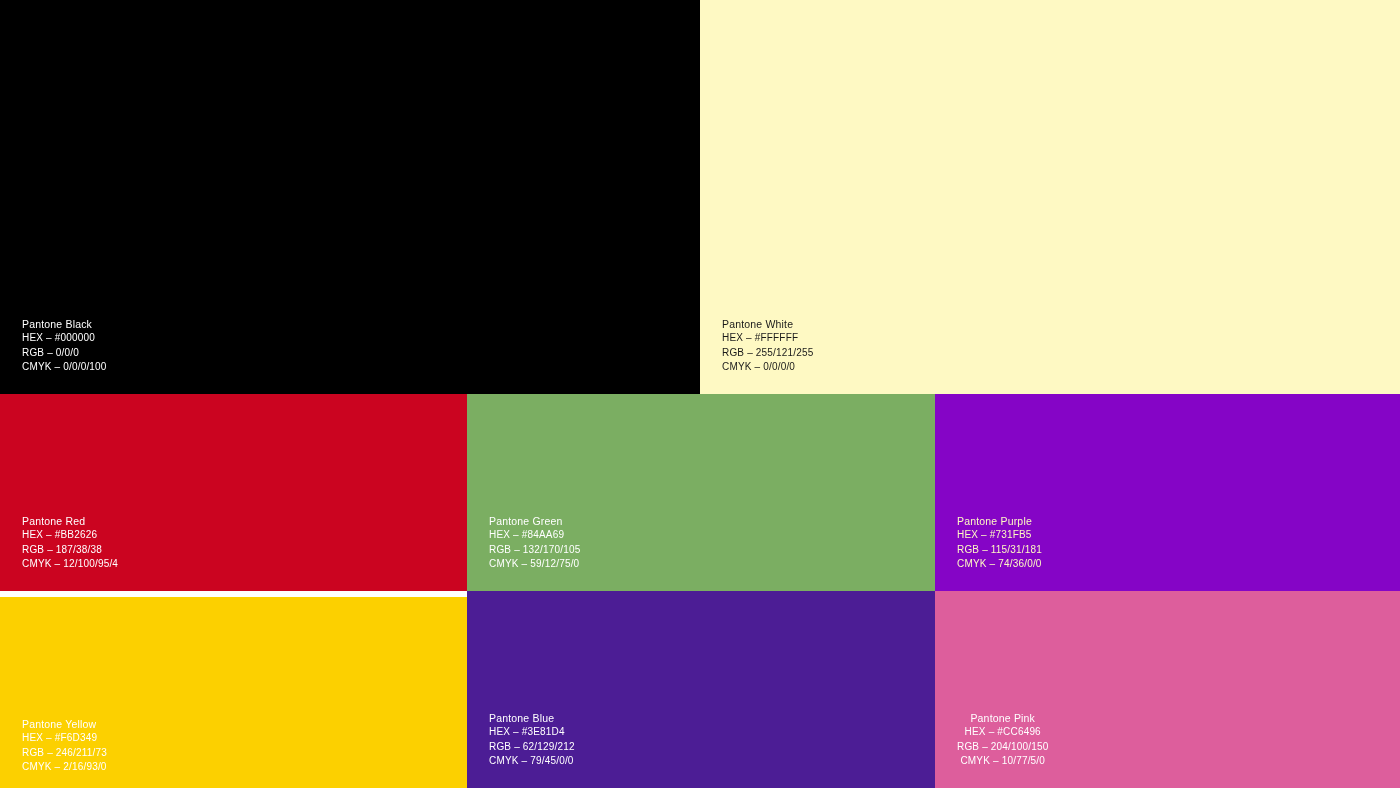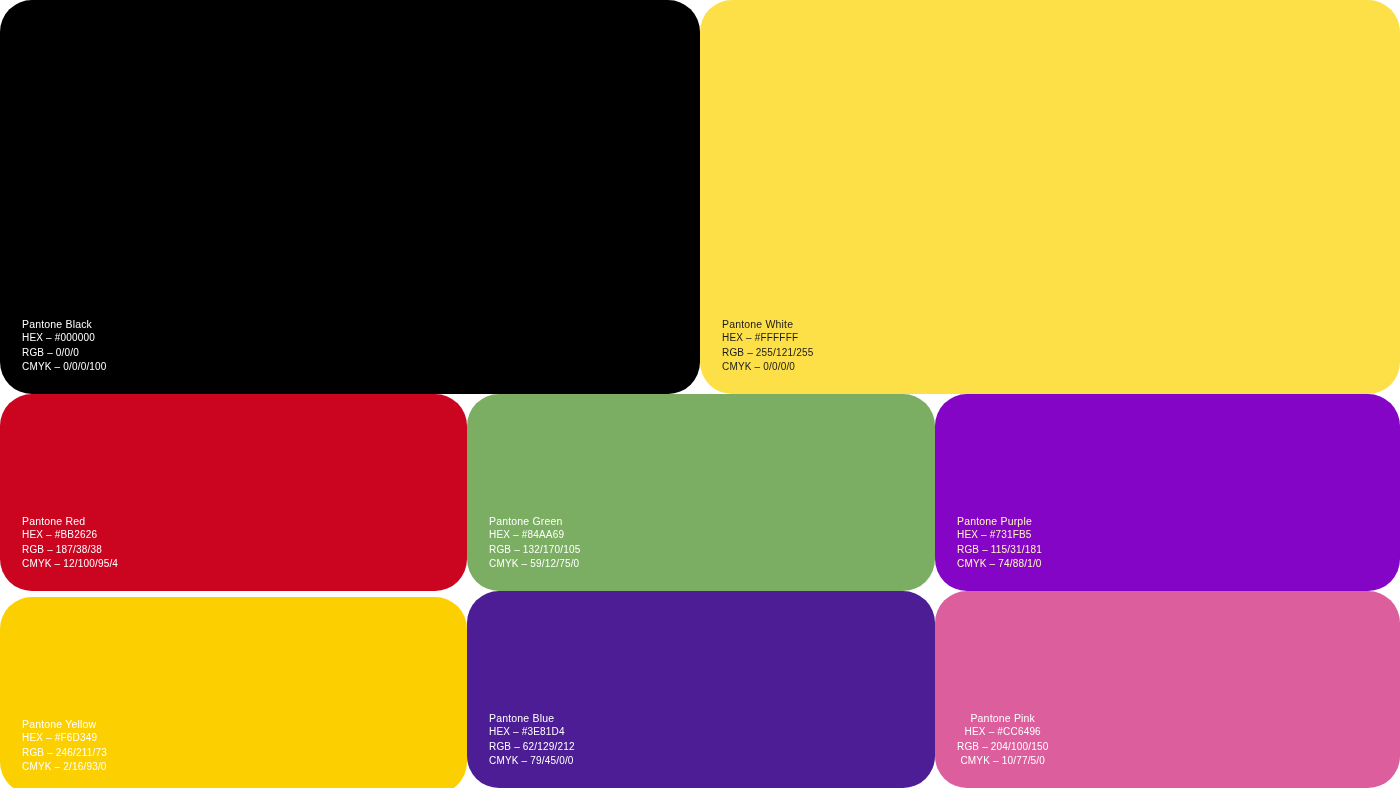--- a/index.html
+++ b/index.html
@@ -15,21 +15,20 @@
 
   .palette {
     position: relative;
     width: 1400px;
     height: 788px;
   }
 
   .swatch {
     position: absolute;
     overflow: hidden;
-    border-radius: 32px;
   }
 
   .swatch-info {
     position: absolute;
     left: 22px;
     bottom: 19px;
     line-height: 14.6px;
     white-space: nowrap;
   }
 
@@ -66,21 +65,21 @@
 
   <div class="swatch" id="panel-black" style="background-color: rgb(0, 0, 0); color: rgb(255, 255, 255);">
     <div class="swatch-info">
       <div class="swatch-name">Pantone Black</div>
       <div class="swatch-spec">HEX – #000000</div>
       <div class="swatch-spec">RGB – 0/0/0</div>
       <div class="swatch-spec">CMYK – 0/0/0/100</div>
     </div>
   </div>
 
-  <div class="swatch" id="panel-white" style="background-color: #fde047; color: rgb(26, 26, 26);">
+  <div class="swatch" id="panel-white" style="background-color: #fef9c3; color: rgb(26, 26, 26);">
     <div class="swatch-info">
       <div class="swatch-name">Pantone White</div>
       <div class="swatch-spec">HEX – #FFFFFF</div>
       <div class="swatch-spec">RGB – 255/121/255</div>
       <div class="swatch-spec">CMYK – 0/0/0/0</div>
     </div>
   </div>
 
   <div class="swatch" id="panel-red" style="background-color: rgb(203, 4, 32); color: rgb(255, 255, 255);">
     <div class="swatch-info">
@@ -98,21 +97,21 @@
       <div class="swatch-spec">RGB – 132/170/105</div>
       <div class="swatch-spec">CMYK – 59/12/75/0</div>
     </div>
   </div>
 
   <div class="swatch" id="panel-purple" style="background-color: rgb(133, 5, 198); color: #fef9c3;">
     <div class="swatch-info">
       <div class="swatch-name">Pantone Purple</div>
       <div class="swatch-spec">HEX – #731FB5</div>
       <div class="swatch-spec">RGB – 115/31/181</div>
-      <div class="swatch-spec">CMYK – 74/88/1/0</div>
+      <div class="swatch-spec">CMYK – 74/36/0/0</div>
     </div>
   </div>
 
   <div class="swatch" id="panel-yellow" style="background-color: rgb(252, 208, 0); color: rgb(255, 255, 255);">
     <div class="swatch-info">
       <div class="swatch-name">Pantone Yellow</div>
       <div class="swatch-spec">HEX – #F6D349</div>
       <div class="swatch-spec">RGB – 246/211/73</div>
       <div class="swatch-spec">CMYK – 2/16/93/0</div>
     </div>

